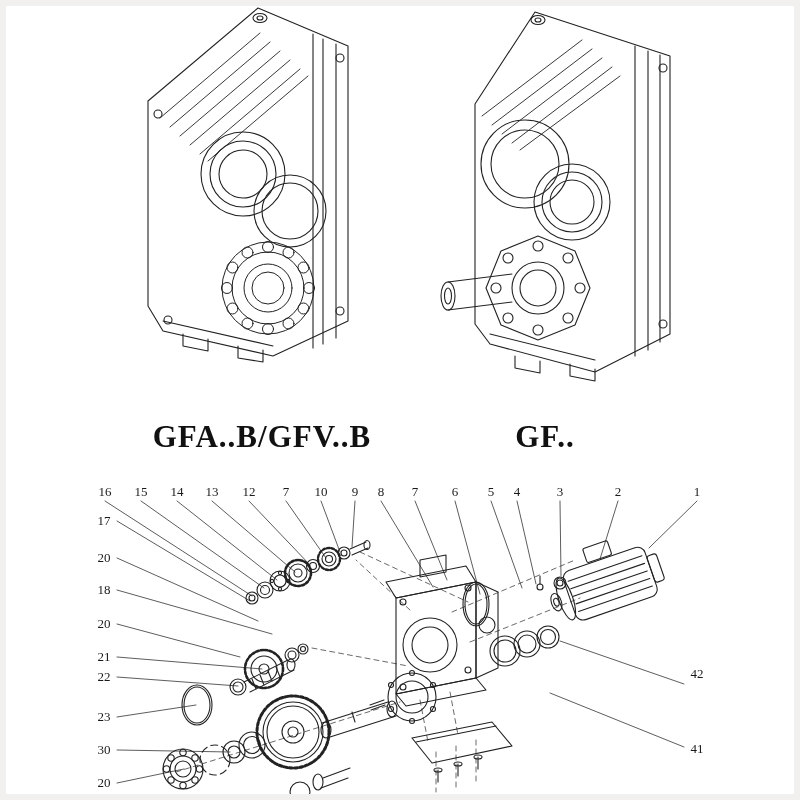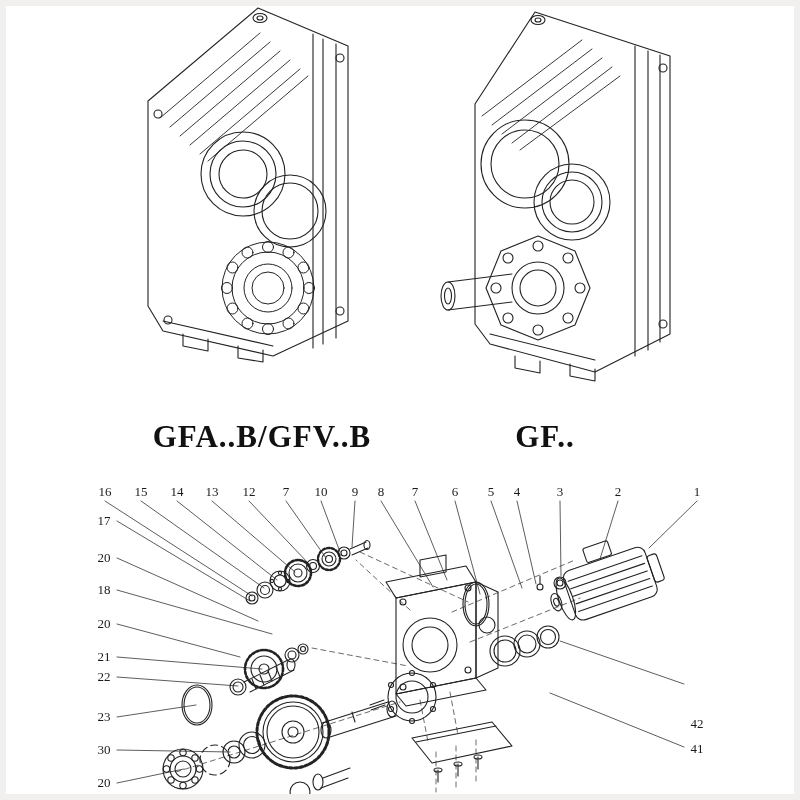--- a/index.html
+++ b/index.html
@@ -352,17 +352,17 @@
   <span class="num" style="left:104px;top:521px">17</span>
   <span class="num" style="left:104px;top:558px">20</span>
   <span class="num" style="left:104px;top:590px">18</span>
   <span class="num" style="left:104px;top:624px">20</span>
   <span class="num" style="left:104px;top:657px">21</span>
   <span class="num" style="left:104px;top:677px">22</span>
   <span class="num" style="left:104px;top:717px">23</span>
   <span class="num" style="left:104px;top:750px">30</span>
   <span class="num" style="left:104px;top:783px">20</span>
 
-  <span class="num" style="left:697px;top:724px">42</span>
+  <span class="num" style="left:697px;top:674px">42</span>
   <span class="num" style="left:697px;top:749px">41</span>
 
   <div class="frame"></div>
 </div>
 
 </body></html>

